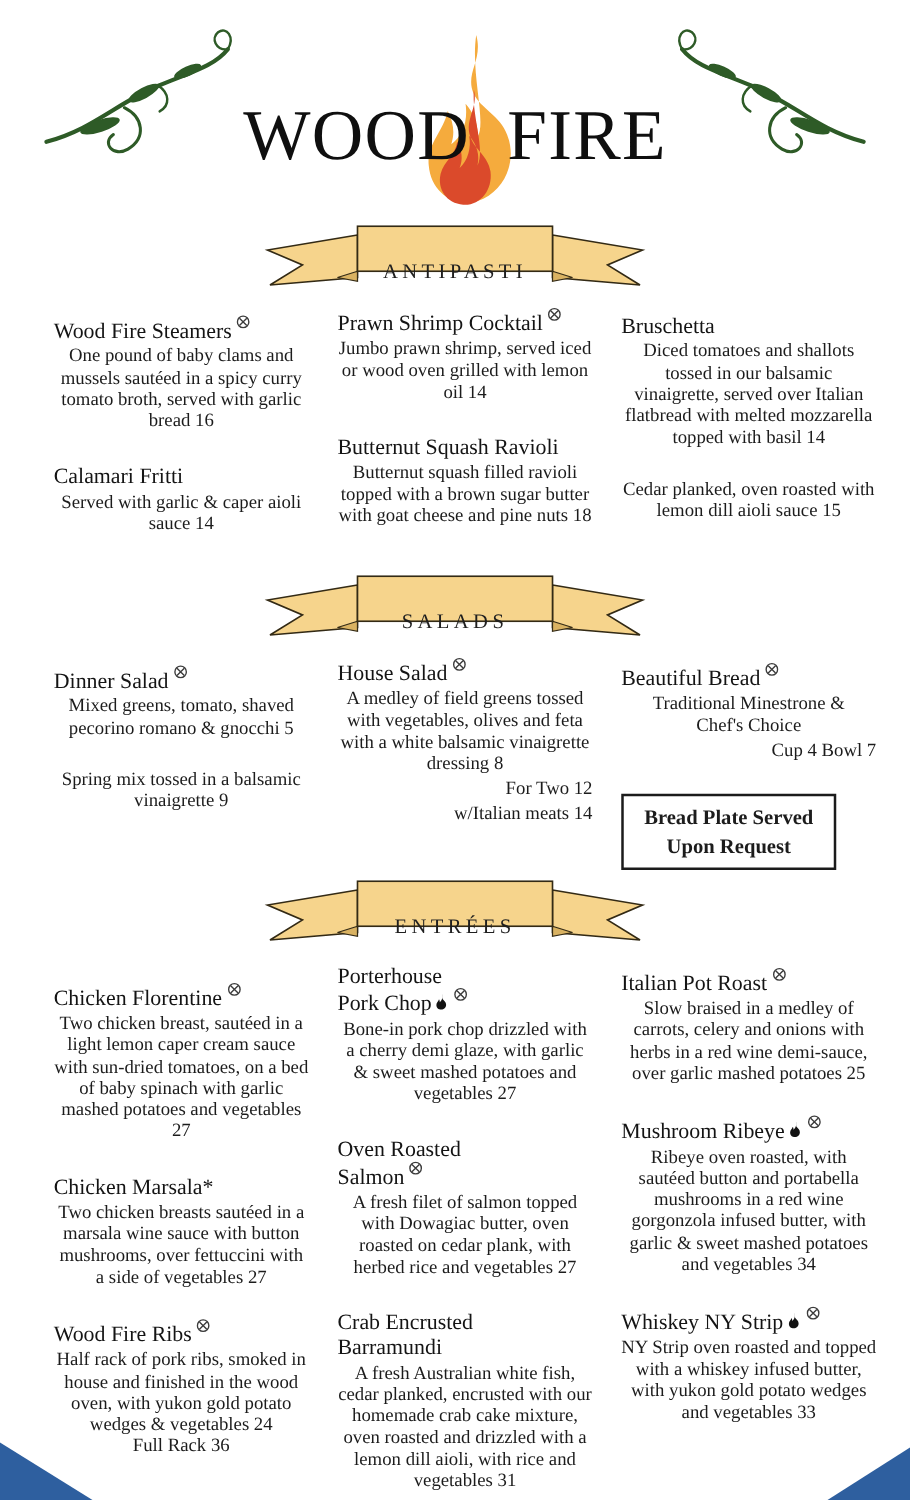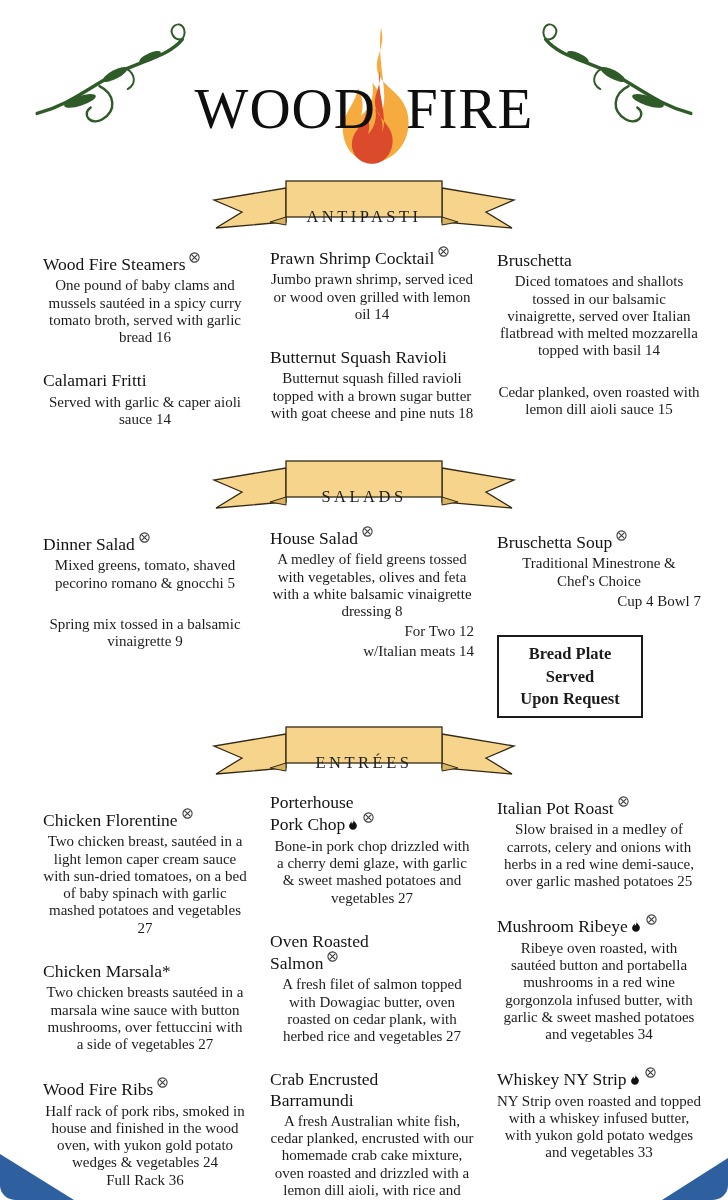--- a/index.html
+++ b/index.html
@@ -1,18 +1,18 @@
 <!DOCTYPE html>
 <html><head>
 <meta charset="utf-8">
 <style>
   * { box-sizing: border-box; }
   body { margin:0; background:#ffffff; }
   .page { position:relative; width:728px; height:1200px; margin:0 auto; background:#fff;
-          font-family:"Liberation Serif","DejaVu Serif",serif; color:#1c1c1c; overflow:hidden;border-radius:15px; }
+          font-family:"Liberation Serif","DejaVu Serif",serif; color:#1c1c1c; overflow:hidden; }
 
   
   .vine { position:absolute; top:18px; width:178px; height:112px; }
   .vine.left { left:28px; }
   .vine.right { right:28px; transform:scaleX(-1); }
   .vine path { stroke:#2e5b27; fill:none; stroke-linecap:round; }
   .vine .leaf { fill:#2e5b27; stroke:none; }
 
   
   .logo-wrap { position:relative; margin-top:22px; height:150px; }
@@ -39,21 +39,21 @@
   .menu-item { margin-bottom:24px; }
   .item-name { margin:0 0 3px; font-size:17.5px; line-height:1.16; font-weight:normal; color:#141414; }
   .item-name .nm { white-space:pre-line; }
   .item-desc { margin:0; font-size:15px; line-height:1.15; white-space:pre-line;text-align:center; }
   .item-extra { margin:2px 0 0; font-size:15px; line-height:1.3; text-align:right; white-space:pre-line; }
 
   .gf-icon { width:11px; height:11px; margin-left:4px; vertical-align:7px; }
   .gf-icon circle, .gf-icon path { fill:none; stroke:#3c3c3c; stroke-width:1.2; }
   .flame-icon { width:11px; height:14px; margin-left:3px; vertical-align:-1px; fill:#121212; }
 
-  .note-box { width:146px; border:2px solid #1b1b1b; margin-top:12px; padding:6px 4px;
+  .note-box { width:172px; border:2px solid #1b1b1b; margin-top:12px; padding:6px 4px;
               text-align:center; font-weight:bold; font-size:16.5px; line-height:1.35; white-space:pre-line; }
 
   .corner { position:absolute; bottom:0; width:0; height:0; }
   .corner.left  { left:0;  border-bottom:46px solid #2e5f9f; border-right:74px solid transparent; }
   .corner.right { right:0; border-bottom:42px solid #2e5f9f; border-left:66px solid transparent; }
 </style>
 </head>
 <body>
 
 <div class="page">
@@ -165,21 +165,21 @@
                 <circle cx="6" cy="6" r="5"></circle>
                 <path d="M2.8 2.8 9.2 9.2 M9.2 2.8 2.8 9.2"></path>
               </svg></h3>
           <p class="item-desc">A medley of field greens tossed with vegetables, olives and feta with a white balsamic vinaigrette dressing 8</p>
           <p class="item-extra">For Two 12
 w/Italian meats 14</p>
         </div>
       </div>
       <div class="col mt4">
         <div class="menu-item">
-          <h3 class="item-name"><span class="nm">Bruschetta Soup</span><svg class="gf-icon" viewBox="0 0 12 12">
+          <h3 class="item-name"><span class="nm">Beautiful Bread</span><svg class="gf-icon" viewBox="0 0 12 12">
                 <circle cx="6" cy="6" r="5"></circle>
                 <path d="M2.8 2.8 9.2 9.2 M9.2 2.8 2.8 9.2"></path>
               </svg></h3>
           <p class="item-desc">Traditional Minestrone &amp;
 Chef's Choice</p>
           <p class="item-extra">Cup 4 Bowl 7</p>
         </div>
         <div class="note-box">Bread Plate Served
 Upon Request</div>
       </div>

